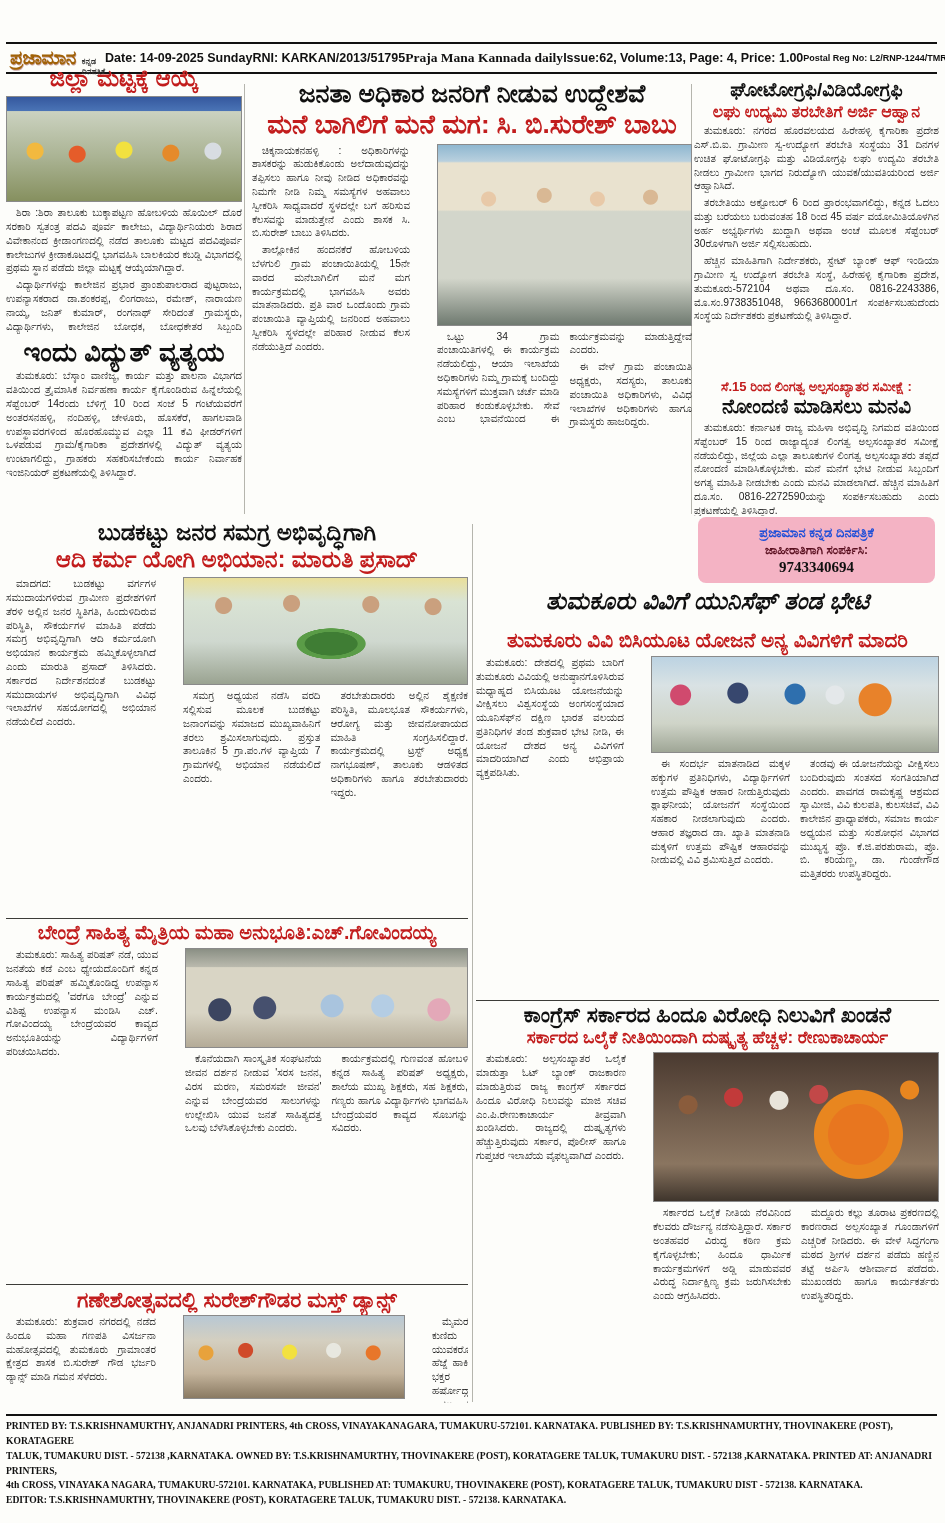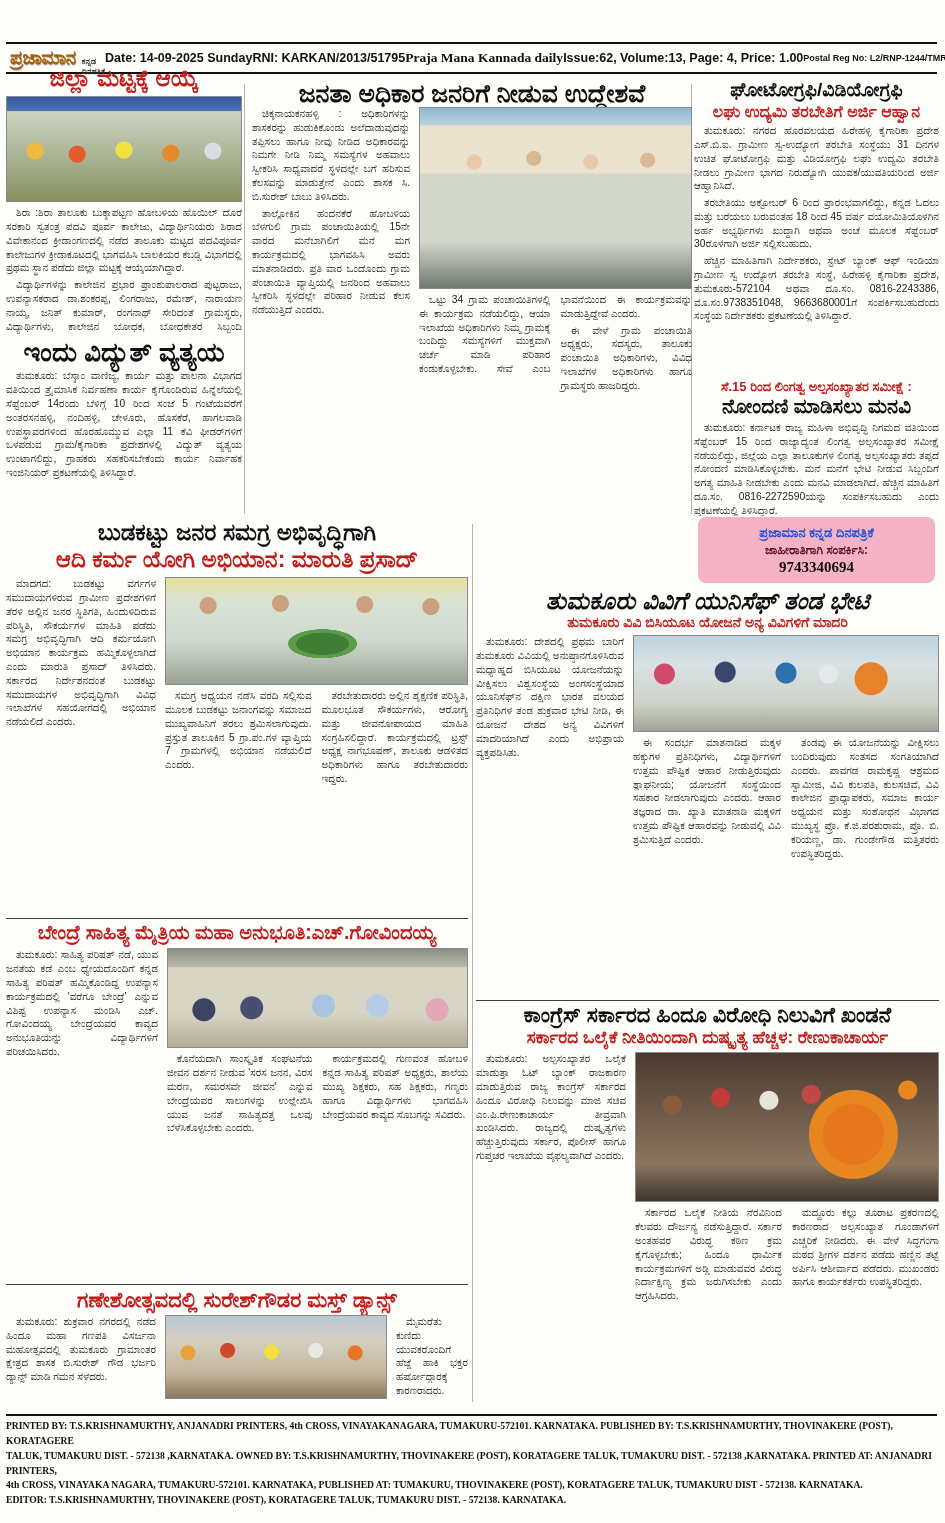--- a/index.html
+++ b/index.html
@@ -16,21 +16,21 @@
   .mh.serif{font-family:"Liberation Serif",serif;font-size:13.5px;}
   .mh.small{font-size:9px;}
   
   .body-txt{font-size:10.3px;line-height:1.34;text-align:justify;color:#222;}
   .body-txt p{margin:0 0 3px 0;text-indent:10px;}
   .head-black{font-weight:bold;color:#101010;text-align:center;line-height:1.08;}
   .head-red{font-weight:bold;color:#c21d1d;text-align:center;line-height:1.1;}
   .article{position:absolute;overflow:hidden;box-sizing:border-box;}
   .photo{border:1px solid #8a8a8a;box-sizing:border-box;}
   .vrule{position:absolute;width:1px;background:#b5b5ad;}
-  .flex-body{display:flex;gap:9px;}
+  .flex-body{display:flex;gap:27px;}
   .colL{flex:0 0 150px;overflow:hidden;}
   .colR{flex:1;overflow:hidden;}
   .two-col{column-count:2;column-gap:10px;margin-top:4px;}
   .rule-top{border-top:1.5px solid #3c3c38;}
   
   #adbox{position:absolute;left:698px;top:517px;width:237px;height:66px;background:#f4b3c4;
     border-radius:8px;display:flex;flex-direction:column;align-items:center;justify-content:center;
     gap:2px;box-sizing:border-box;}
   #adbox .l1{font-size:13px;font-weight:bold;color:#1d4ed8;}
   #adbox .l2{font-size:12px;font-weight:bold;color:#5a1020;}
@@ -119,20 +119,21 @@
       <p>ವಿದ್ಯಾರ್ಥಿಗಳನ್ನು ಕಾಲೇಜಿನ ಪ್ರಭಾರ ಪ್ರಾಂಶುಪಾಲರಾದ ಪುಟ್ಟರಾಜು, ಉಪನ್ಯಾಸಕರಾದ ಡಾ.ಶಂಕರಪ್ಪ, ಲಿಂಗರಾಜು, ರಮೇಶ್, ನಾರಾಯಣ ನಾಯ್ಕ, ಜನಿತ್ ಕುಮಾರ್, ರಂಗನಾಥ್ ಸೇರಿದಂತೆ ಗ್ರಾಮಸ್ಥರು, ವಿದ್ಯಾರ್ಥಿಗಳು, ಕಾಲೇಜಿನ ಬೋಧಕ, ಬೋಧಕೇತರ ಸಿಬ್ಬಂದಿ ಅಭಿನಂದಿಸಿದ್ದಾರೆ.</p>
     </div>
     <div class="head-black" style="font-size:26px;margin:4px 0 3px 0;">ಇಂದು ವಿದ್ಯುತ್ ವ್ಯತ್ಯಯ</div>
     <div class="body-txt" style="height:150px;overflow:hidden;">
       <p>ತುಮಕೂರು: ಬೆಸ್ಕಾಂ ವಾಣಿಜ್ಯ, ಕಾರ್ಯ ಮತ್ತು ಪಾಲನಾ ವಿಭಾಗದ ವತಿಯಿಂದ ತ್ರೈಮಾಸಿಕ ನಿರ್ವಹಣಾ ಕಾರ್ಯ ಕೈಗೊಂಡಿರುವ ಹಿನ್ನೆಲೆಯಲ್ಲಿ ಸೆಪ್ಟೆಂಬರ್ 14ರಂದು ಬೆಳಿಗ್ಗೆ 10 ರಿಂದ ಸಂಜೆ 5 ಗಂಟೆಯವರೆಗೆ ಅಂತರಸನಹಳ್ಳಿ, ನಂದಿಹಳ್ಳಿ, ಚೇಳೂರು, ಹೊಸಕೆರೆ, ಹಾಗಲವಾಡಿ ಉಪಸ್ಥಾವರಗಳಿಂದ ಹೊರಹೊಮ್ಮುವ ಎಲ್ಲಾ 11 ಕೆವಿ ಫೀಡರ್‌ಗಳಿಗೆ ಒಳಪಡುವ ಗ್ರಾಮ/ಕೈಗಾರಿಕಾ ಪ್ರದೇಶಗಳಲ್ಲಿ ವಿದ್ಯುತ್ ವ್ಯತ್ಯಯ ಉಂಟಾಗಲಿದ್ದು, ಗ್ರಾಹಕರು ಸಹಕರಿಸಬೇಕೆಂದು ಕಾರ್ಯ ನಿರ್ವಾಹಕ ಇಂಜಿನಿಯರ್ ಪ್ರಕಟಣೆಯಲ್ಲಿ ತಿಳಿಸಿದ್ದಾರೆ.</p>
     </div>
   </div>
 
   <div class="article" style="left:252px;top:80px;width:440px;height:436px;">
     <div class="head-black" style="font-size:25px;">ಜನತಾ ಅಧಿಕಾರ ಜನರಿಗೆ ನೀಡುವ ಉದ್ದೇಶವೆ</div>
+    <div class="head-red" style="font-size:26px;margin:3px 0 5px 0;">ಮನೆ ಬಾಗಿಲಿಗೆ ಮನೆ ಮಗ: ಸಿ. ಬಿ.ಸುರೇಶ್ ಬಾಬು</div>
     <div class="flex-body" style="height:350px;">
       <div class="colL body-txt" style="flex-basis:158px;">
         <p>ಚಿಕ್ಕನಾಯಕನಹಳ್ಳಿ : ಅಧಿಕಾರಿಗಳನ್ನು ಶಾಸಕರನ್ನು ಹುಡುಕಿಕೊಂಡು ಅಲೆದಾಡುವುದನ್ನು ತಪ್ಪಿಸಲು ಹಾಗೂ ನೀವು ನೀಡಿದ ಅಧಿಕಾರವನ್ನು ನಿಮಗೇ ನೀಡಿ ನಿಮ್ಮ ಸಮಸ್ಯೆಗಳ ಅಹವಾಲು ಸ್ವೀಕರಿಸಿ ಸಾಧ್ಯವಾದರೆ ಸ್ಥಳದಲ್ಲೇ ಬಗೆ ಹರಿಸುವ ಕೆಲಸವನ್ನು ಮಾಡುತ್ತೇನೆ ಎಂದು ಶಾಸಕ ಸಿ. ಬಿ.ಸುರೇಶ್ ಬಾಬು ತಿಳಿಸಿದರು.</p>
         <p>ತಾಲ್ಲೋಕಿನ ಹಂದನಕೆರೆ ಹೋಬಳಿಯ ಬೆಳಗುಲಿ ಗ್ರಾಮ ಪಂಚಾಯಿತಿಯಲ್ಲಿ 15ನೇ ವಾರದ ಮನೆಬಾಗಿಲಿಗೆ ಮನೆ ಮಗ ಕಾರ್ಯಕ್ರಮದಲ್ಲಿ ಭಾಗವಹಿಸಿ ಅವರು ಮಾತನಾಡಿದರು. ಪ್ರತಿ ವಾರ ಒಂದೊಂದು ಗ್ರಾಮ ಪಂಚಾಯಿತಿ ವ್ಯಾಪ್ತಿಯಲ್ಲಿ ಜನರಿಂದ ಅಹವಾಲು ಸ್ವೀಕರಿಸಿ ಸ್ಥಳದಲ್ಲೇ ಪರಿಹಾರ ನೀಡುವ ಕೆಲಸ ನಡೆಯುತ್ತಿದೆ ಎಂದರು.</p>
       </div>
       <div class="colR">
         <div class="photo" id="p2" style="width:100%;height:182px;"></div>
         <div class="two-col body-txt" style="height:158px;overflow:hidden;">
           <p>ಒಟ್ಟು 34 ಗ್ರಾಮ ಪಂಚಾಯಿತಿಗಳಲ್ಲಿ ಈ ಕಾರ್ಯಕ್ರಮ ನಡೆಯಲಿದ್ದು, ಆಯಾ ಇಲಾಖೆಯ ಅಧಿಕಾರಿಗಳು ನಿಮ್ಮ ಗ್ರಾಮಕ್ಕೆ ಬಂದಿದ್ದು ಸಮಸ್ಯೆಗಳಿಗೆ ಮುಕ್ತವಾಗಿ ಚರ್ಚೆ ಮಾಡಿ ಪರಿಹಾರ ಕಂಡುಕೊಳ್ಳಬೇಕು. ಸೇವೆ ಎಂಬ ಭಾವನೆಯಿಂದ ಈ ಕಾರ್ಯಕ್ರಮವನ್ನು ಮಾಡುತ್ತಿದ್ದೇವೆ ಎಂದರು.</p>
           <p>ಈ ವೇಳೆ ಗ್ರಾಮ ಪಂಚಾಯಿತಿ ಅಧ್ಯಕ್ಷರು, ಸದಸ್ಯರು, ತಾಲೂಕು ಪಂಚಾಯಿತಿ ಅಧಿಕಾರಿಗಳು, ವಿವಿಧ ಇಲಾಖೆಗಳ ಅಧಿಕಾರಿಗಳು ಹಾಗೂ ಗ್ರಾಮಸ್ಥರು ಹಾಜರಿದ್ದರು.</p>
@@ -174,21 +175,21 @@
         <div class="two-col body-txt" style="height:208px;overflow:hidden;">
           <p>ಸಮಗ್ರ ಅಧ್ಯಯನ ನಡೆಸಿ ವರದಿ ಸಲ್ಲಿಸುವ ಮೂಲಕ ಬುಡಕಟ್ಟು ಜನಾಂಗವನ್ನು ಸಮಾಜದ ಮುಖ್ಯವಾಹಿನಿಗೆ ತರಲು ಶ್ರಮಿಸಲಾಗುವುದು. ಪ್ರಸ್ತುತ ತಾಲೂಕಿನ 5 ಗ್ರಾ.ಪಂ.ಗಳ ವ್ಯಾಪ್ತಿಯ 7 ಗ್ರಾಮಗಳಲ್ಲಿ ಅಭಿಯಾನ ನಡೆಯಲಿದೆ ಎಂದರು.</p>
           <p>ತರಬೇತುದಾರರು ಅಲ್ಲಿನ ಶೈಕ್ಷಣಿಕ ಪರಿಸ್ಥಿತಿ, ಮೂಲಭೂತ ಸೌಕರ್ಯಗಳು, ಆರೋಗ್ಯ ಮತ್ತು ಜೀವನೋಪಾಯದ ಮಾಹಿತಿ ಸಂಗ್ರಹಿಸಲಿದ್ದಾರೆ. ಕಾರ್ಯಕ್ರಮದಲ್ಲಿ ಟ್ರಸ್ಟ್ ಅಧ್ಯಕ್ಷ ನಾಗಭೂಷಣ್, ತಾಲೂಕು ಆಡಳಿತದ ಅಧಿಕಾರಿಗಳು ಹಾಗೂ ತರಬೇತುದಾರರು ಇದ್ದರು.</p>
         </div>
       </div>
     </div>
   </div>
 
   <div class="article" style="left:476px;top:588px;width:463px;height:408px;">
     <div class="head-black" style="font-size:24px;font-style:italic;">ತುಮಕೂರು ವಿವಿಗೆ ಯುನಿಸೆಫ್ ತಂಡ ಭೇಟಿ</div>
-    <div class="head-red" style="font-size:14px;margin:1px 0 5px 0;">ತುಮಕೂರು ವಿವಿ ಬಿಸಿಯೂಟ ಯೋಜನೆ ಅನ್ಯ ವಿವಿಗಳಿಗೆ ಮಾದರಿ</div>
+    <div class="head-red" style="font-size:20px;margin:15px 0 5px 0;">ತುಮಕೂರು ವಿವಿ ಬಿಸಿಯೂಟ ಯೋಜನೆ ಅನ್ಯ ವಿವಿಗಳಿಗೆ ಮಾದರಿ</div>
     <div class="flex-body" style="height:338px;">
       <div class="colL body-txt" style="flex-basis:148px;">
         <p>ತುಮಕೂರು: ದೇಶದಲ್ಲಿ ಪ್ರಥಮ ಬಾರಿಗೆ ತುಮಕೂರು ವಿವಿಯಲ್ಲಿ ಅನುಷ್ಠಾನಗೊಳಿಸಿರುವ ಮಧ್ಯಾಹ್ನದ ಬಿಸಿಯೂಟ ಯೋಜನೆಯನ್ನು ವೀಕ್ಷಿಸಲು ವಿಶ್ವಸಂಸ್ಥೆಯ ಅಂಗಸಂಸ್ಥೆಯಾದ ಯೂನಿಸೆಫ್‌ನ ದಕ್ಷಿಣ ಭಾರತ ವಲಯದ ಪ್ರತಿನಿಧಿಗಳ ತಂಡ ಶುಕ್ರವಾರ ಭೇಟಿ ನೀಡಿ, ಈ ಯೋಜನೆ ದೇಶದ ಅನ್ಯ ವಿವಿಗಳಿಗೆ ಮಾದರಿಯಾಗಿದೆ ಎಂದು ಅಭಿಪ್ರಾಯ ವ್ಯಕ್ತಪಡಿಸಿತು.</p>
       </div>
       <div class="colR">
         <div class="photo" id="p4" style="width:100%;height:97px;"></div>
         <div class="two-col body-txt" style="height:228px;overflow:hidden;">
           <p>ಈ ಸಂದರ್ಭ ಮಾತನಾಡಿದ ಮಕ್ಕಳ ಹಕ್ಕುಗಳ ಪ್ರತಿನಿಧಿಗಳು, ವಿದ್ಯಾರ್ಥಿಗಳಿಗೆ ಉತ್ತಮ ಪೌಷ್ಟಿಕ ಆಹಾರ ನೀಡುತ್ತಿರುವುದು ಶ್ಲಾಘನೀಯ; ಯೋಜನೆಗೆ ಸಂಸ್ಥೆಯಿಂದ ಸಹಕಾರ ನೀಡಲಾಗುವುದು ಎಂದರು. ಆಹಾರ ತಜ್ಞರಾದ ಡಾ. ಖ್ಯಾತಿ ಮಾತನಾಡಿ ಮಕ್ಕಳಿಗೆ ಉತ್ತಮ ಪೌಷ್ಟಿಕ ಆಹಾರವನ್ನು ನೀಡುವಲ್ಲಿ ವಿವಿ ಶ್ರಮಿಸುತ್ತಿದೆ ಎಂದರು.</p>
           <p>ತಂಡವು ಈ ಯೋಜನೆಯನ್ನು ವೀಕ್ಷಿಸಲು ಬಂದಿರುವುದು ಸಂತಸದ ಸಂಗತಿಯಾಗಿದೆ ಎಂದರು. ಪಾವಗಡ ರಾಮಕೃಷ್ಣ ಆಶ್ರಮದ ಸ್ವಾಮೀಜಿ, ವಿವಿ ಕುಲಪತಿ, ಕುಲಸಚಿವೆ, ವಿವಿ ಕಾಲೇಜಿನ ಪ್ರಾಧ್ಯಾಪಕರು, ಸಮಾಜ ಕಾರ್ಯ ಅಧ್ಯಯನ ಮತ್ತು ಸಂಶೋಧನ ವಿಭಾಗದ ಮುಖ್ಯಸ್ಥ ಪ್ರೊ. ಕೆ.ಜಿ.ಪರಶುರಾಮ, ಪ್ರೊ. ಬಿ. ಕರಿಯಣ್ಣ, ಡಾ. ಗುಂಡೇಗೌಡ ಮತ್ತಿತರರು ಉಪಸ್ಥಿತರಿದ್ದರು.</p>
         </div>

